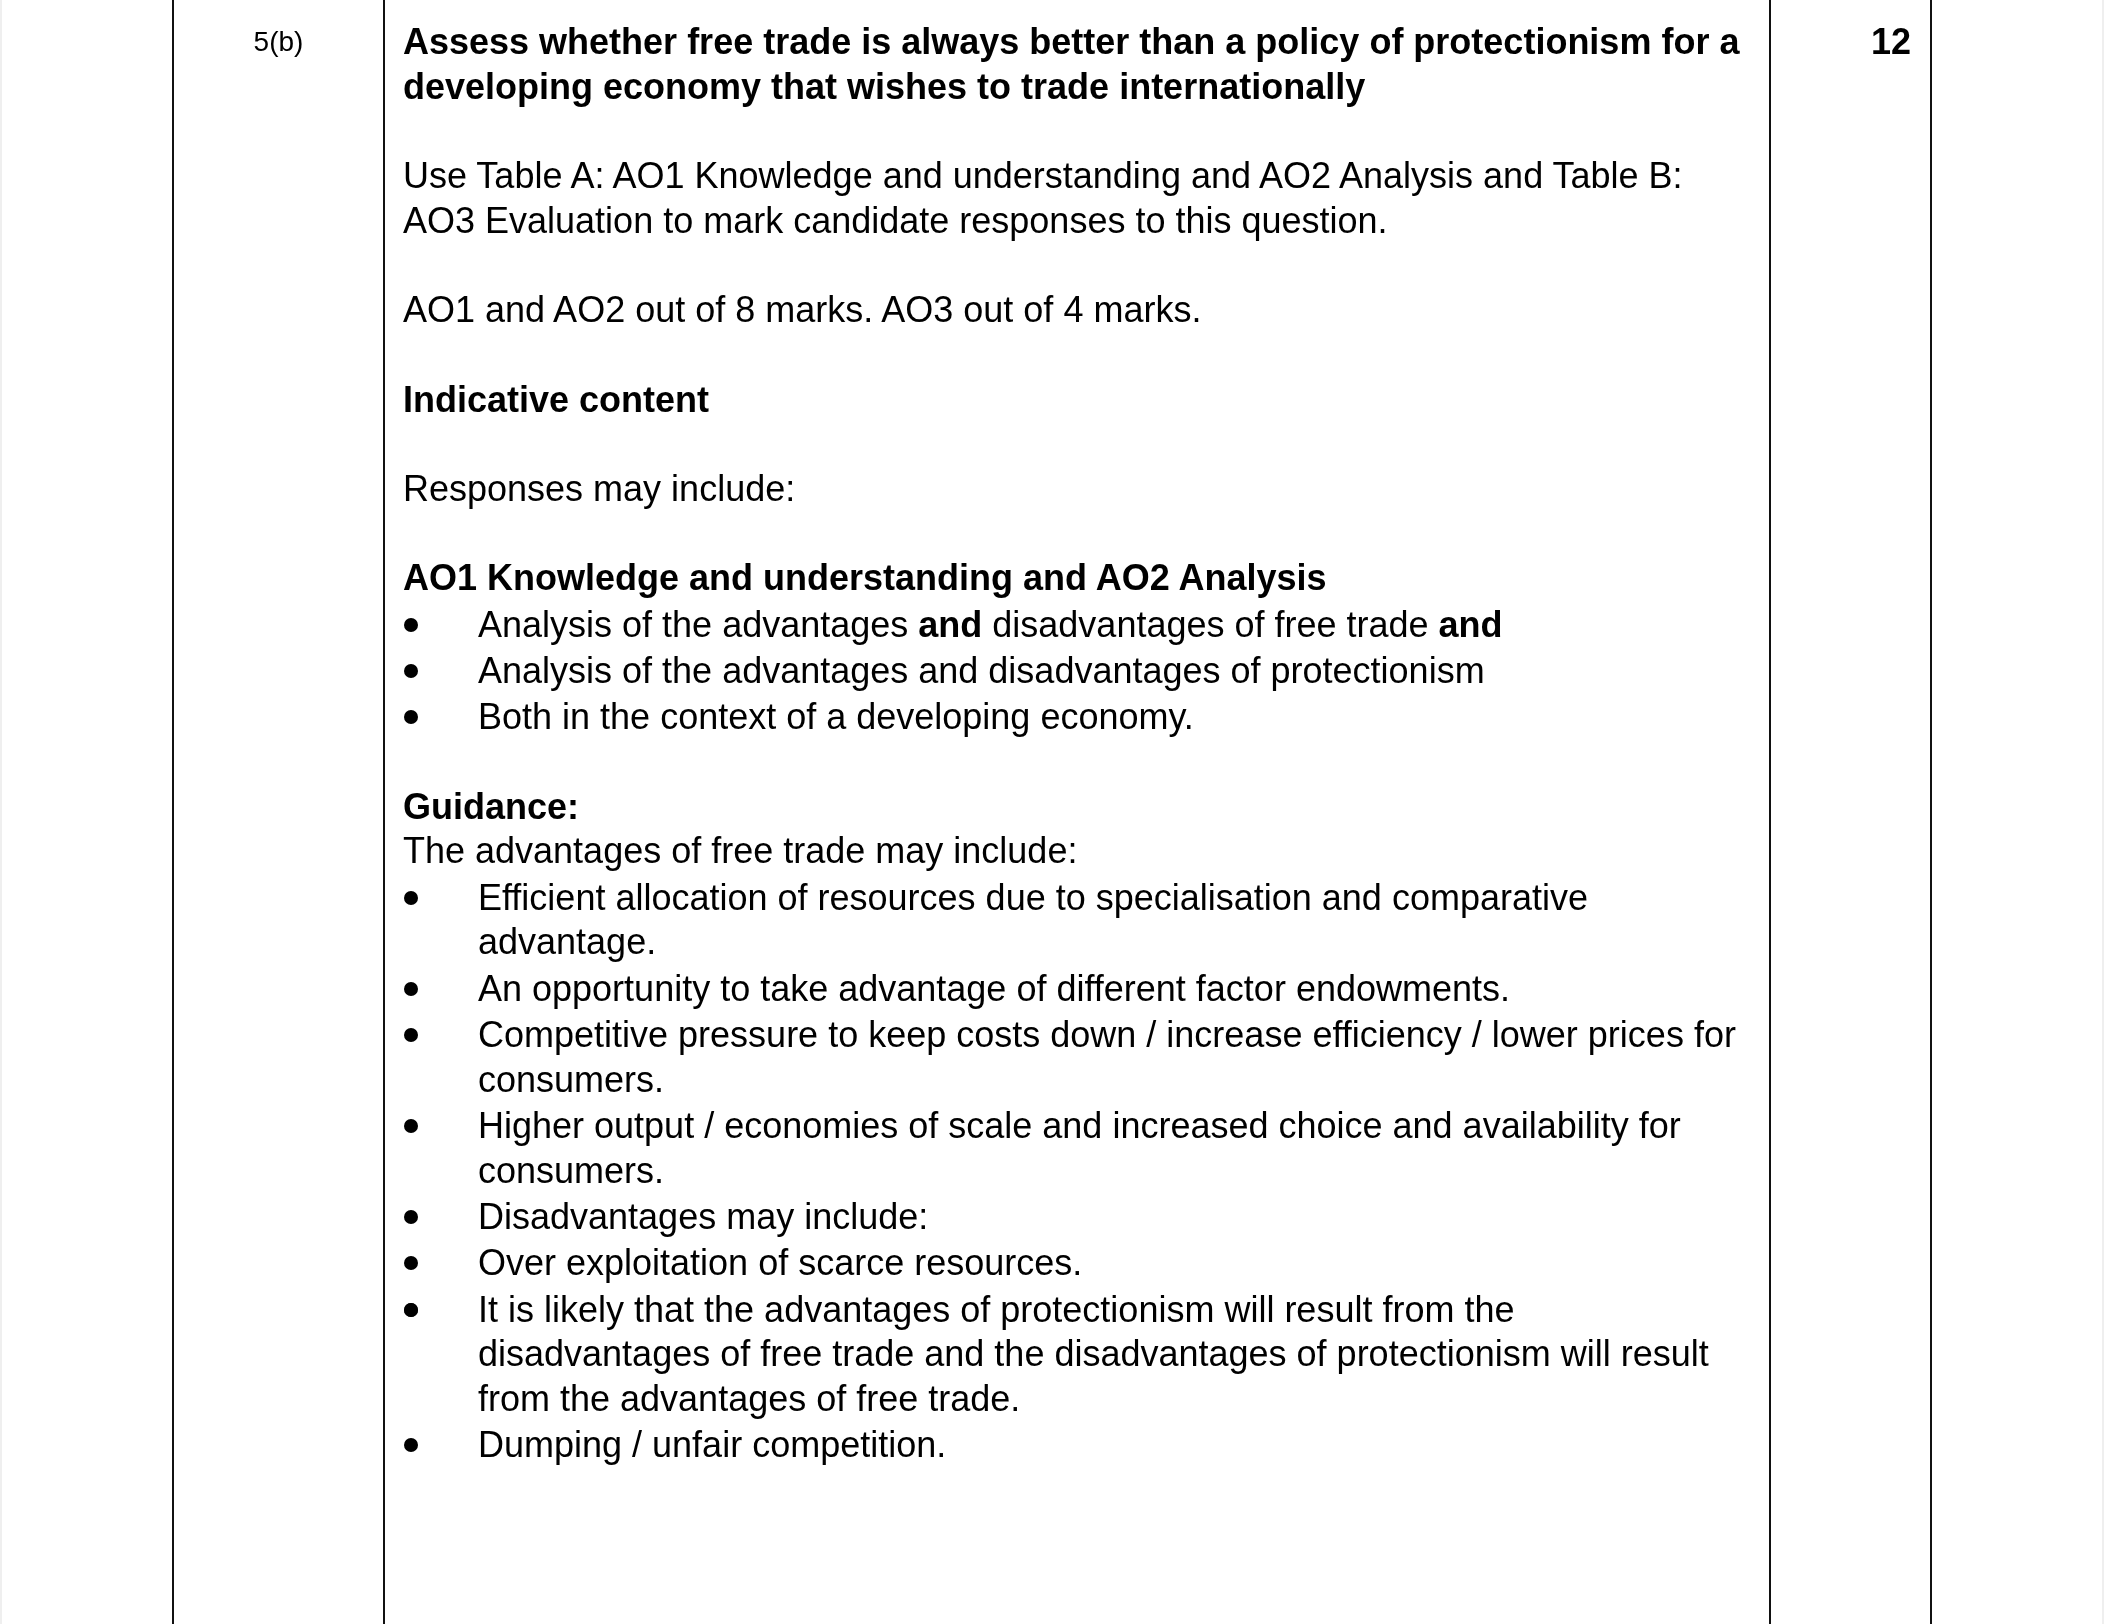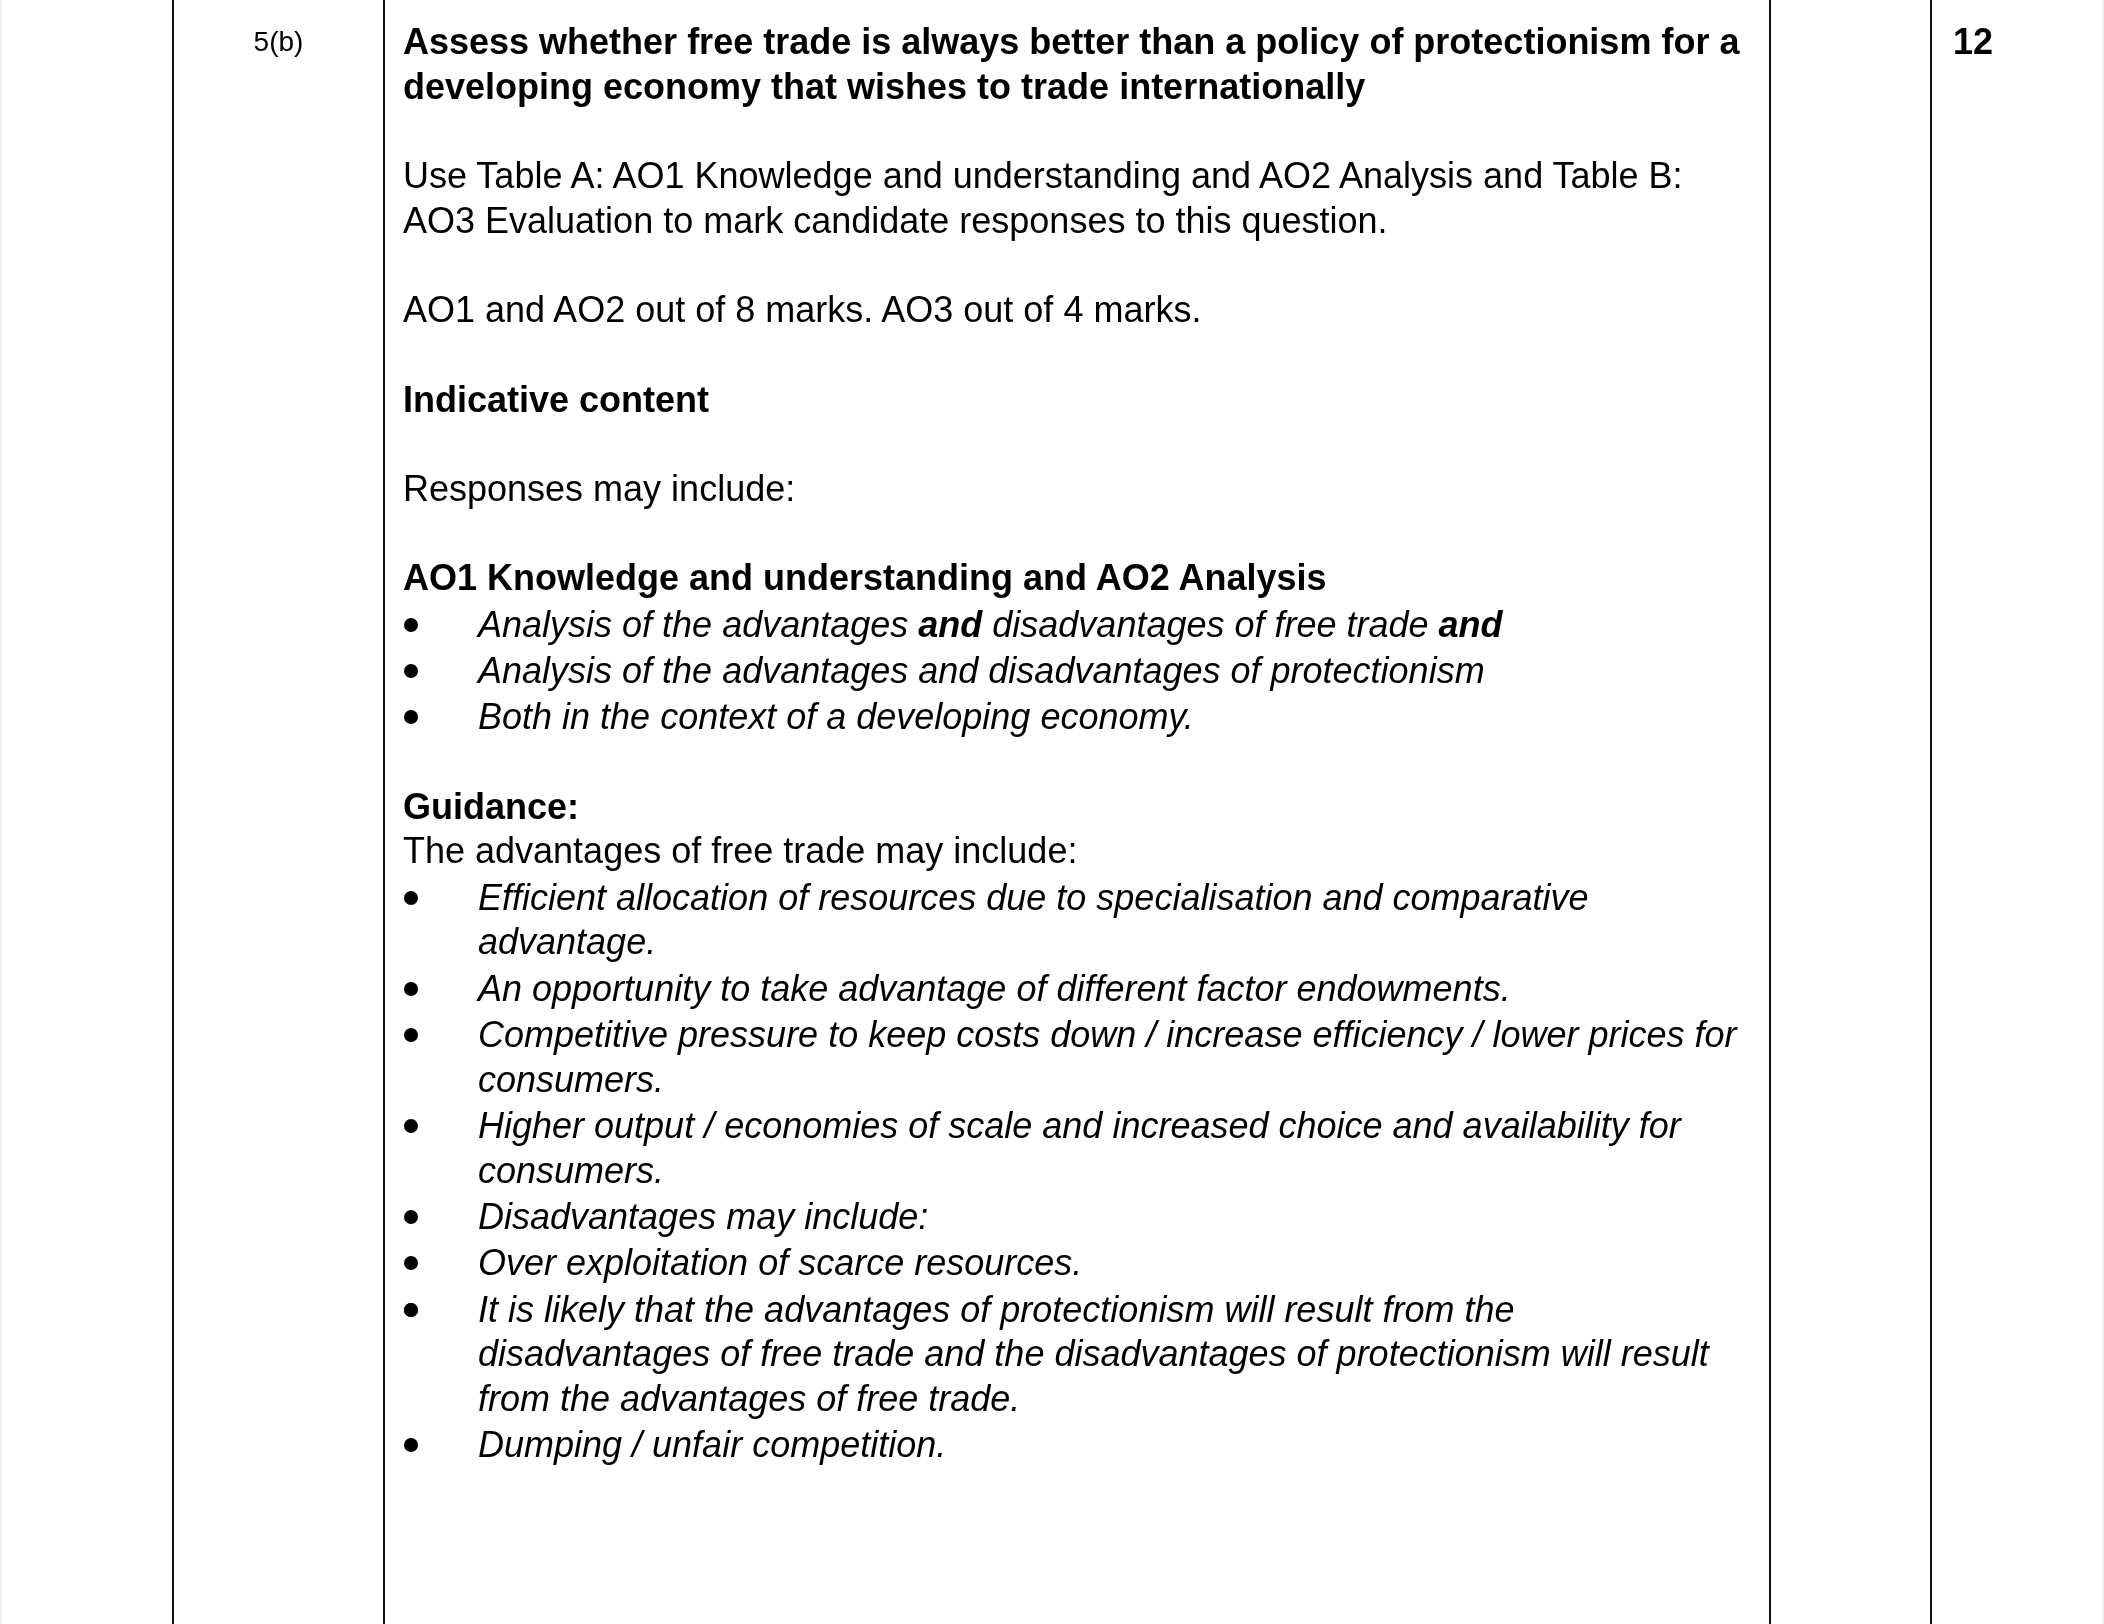--- a/index.html
+++ b/index.html
@@ -39,21 +39,21 @@
     position: absolute;
     left: 174px;
     width: 209px;
     top: 20px;
     text-align: center;
     font-size: 28px;
     line-height: 44.7px;
   }
   .cell-marks {
     position: absolute;
-    left: 1853px;
+    left: 1771px;
     width: 140px;
     top: 20px;
     text-align: right;
     font-size: 36px;
     line-height: 44.7px;
     font-weight: bold;
   }
   .cell-content {
     position: absolute;
     left: 403px;
@@ -62,21 +62,20 @@
     font-size: 36px;
     line-height: 44.7px;
   }
   .para { margin: 0; }
   .gap { height: 44.7px; }
   .bold { font-weight: bold; }
   ul.bullets {
     list-style: none;
     margin: 0;
     padding: 0;
-    font-style: italic;
   }
   ul.bullets li {
     position: relative;
     padding-left: 75px;
     margin-top: 1.6px;
   }
   ul.bullets li .bullet-icon {
     position: absolute;
     left: 1px;
     top: 15px;

